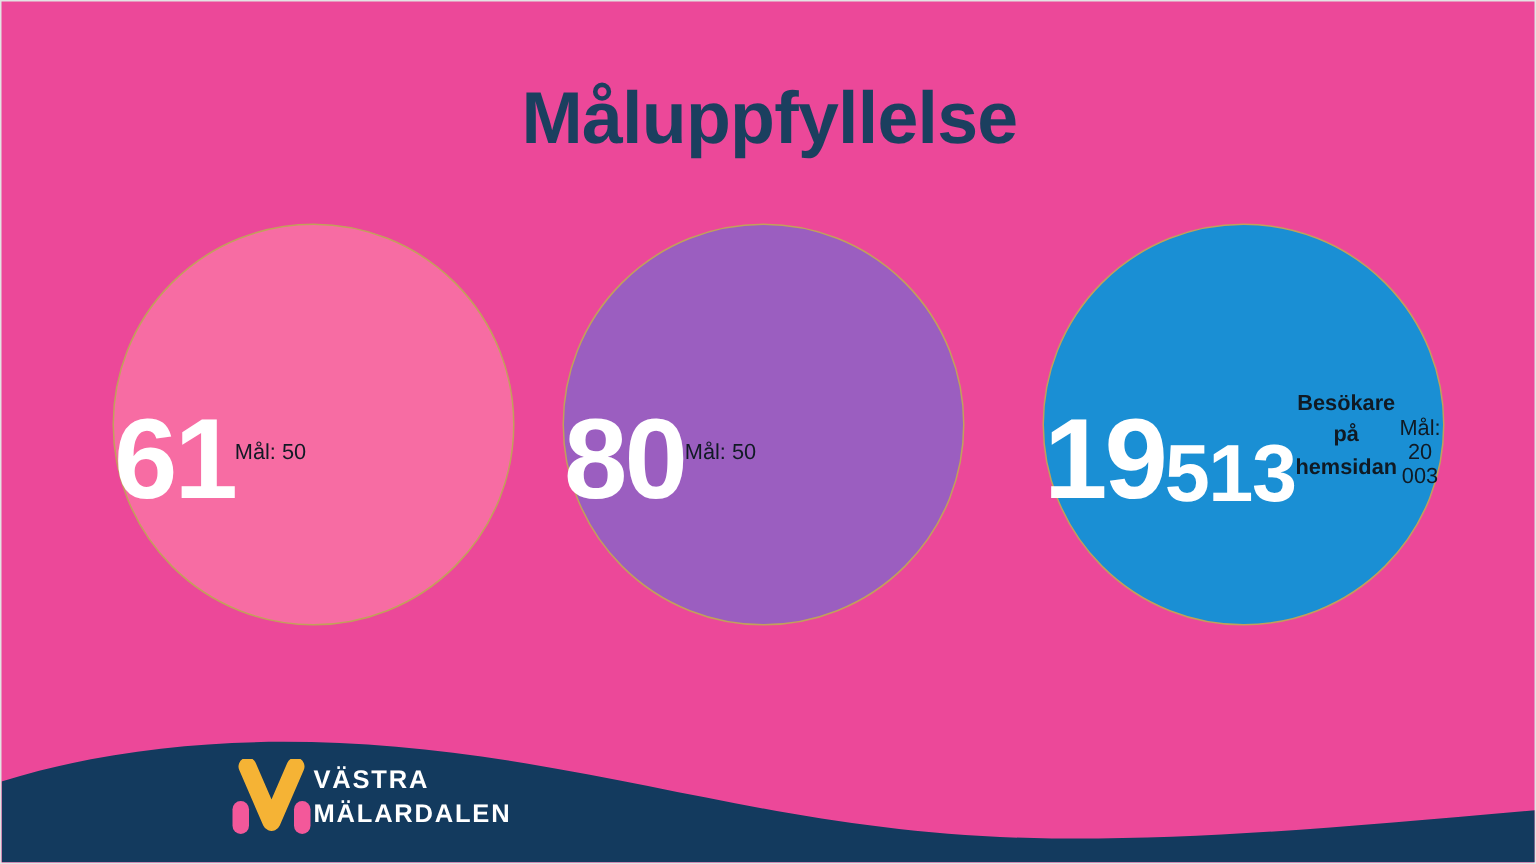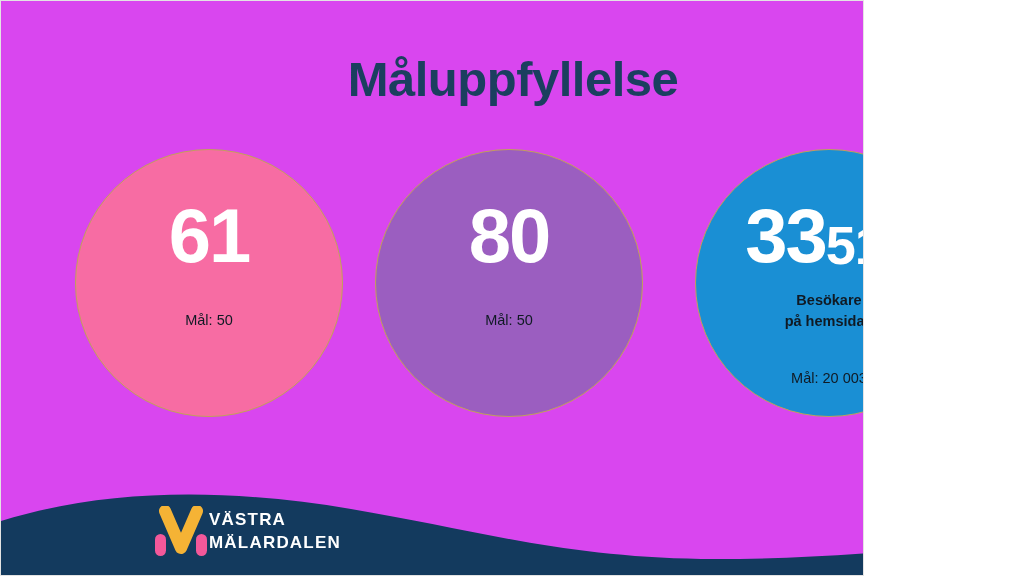--- a/index.html
+++ b/index.html
@@ -5,23 +5,23 @@
   html, body {
     margin: 0;
     padding: 0;
     background: #ffffff;
   }
   body {
     font-family: "Liberation Sans", sans-serif;
   }
   .slide {
     position: relative;
-    width: 864px;
+    width: 1024px;
     height: 576px;
-    background: #d946ef;
+    background: #ec4899;
     overflow: hidden;
     box-sizing: border-box;
     border: 1px solid #e3e3e3;
     padding-left: 40px;
   }
 
   
   .slide-title {
     position: absolute;
     top: 52px;
@@ -44,21 +44,20 @@
     height: 272px;
   }
   .kpi-circle {
     position: absolute;
     width: 268px;
     height: 268px;
     border-radius: 50%;
     box-sizing: border-box;
     border: 1.5px solid #c2a05a;
     display: flex;
-    flex-direction: column;
     align-items: center;
   }
   .kpi-circle.c1 { left: 74px;  background: #f76ca3; }
   .kpi-circle.c2 { left: 374px; background: #9b5ec0; }
   .kpi-circle.c3 { left: 694px; background: #1a8fd4; }
 
   .kpi-value {
     margin-top: 52px;
     height: 72px;
     display: flex;
@@ -142,21 +141,21 @@
 
     <div class="kpi-circle c2">
       <div class="kpi-value">
         <span class="primary">80</span>
       </div>
       <div class="kpi-goal">Mål: 50</div>
     </div>
 
     <div class="kpi-circle c3">
       <div class="kpi-value">
-        <span class="primary">33</span>
+        <span class="primary">19</span>
         <span class="secondary">513</span>
       </div>
       <div class="kpi-label">Besökare
 på hemsidan</div>
       <div class="kpi-goal">Mål: 20 003</div>
     </div>
 
   </div>
 
   <div class="footer-wave">

